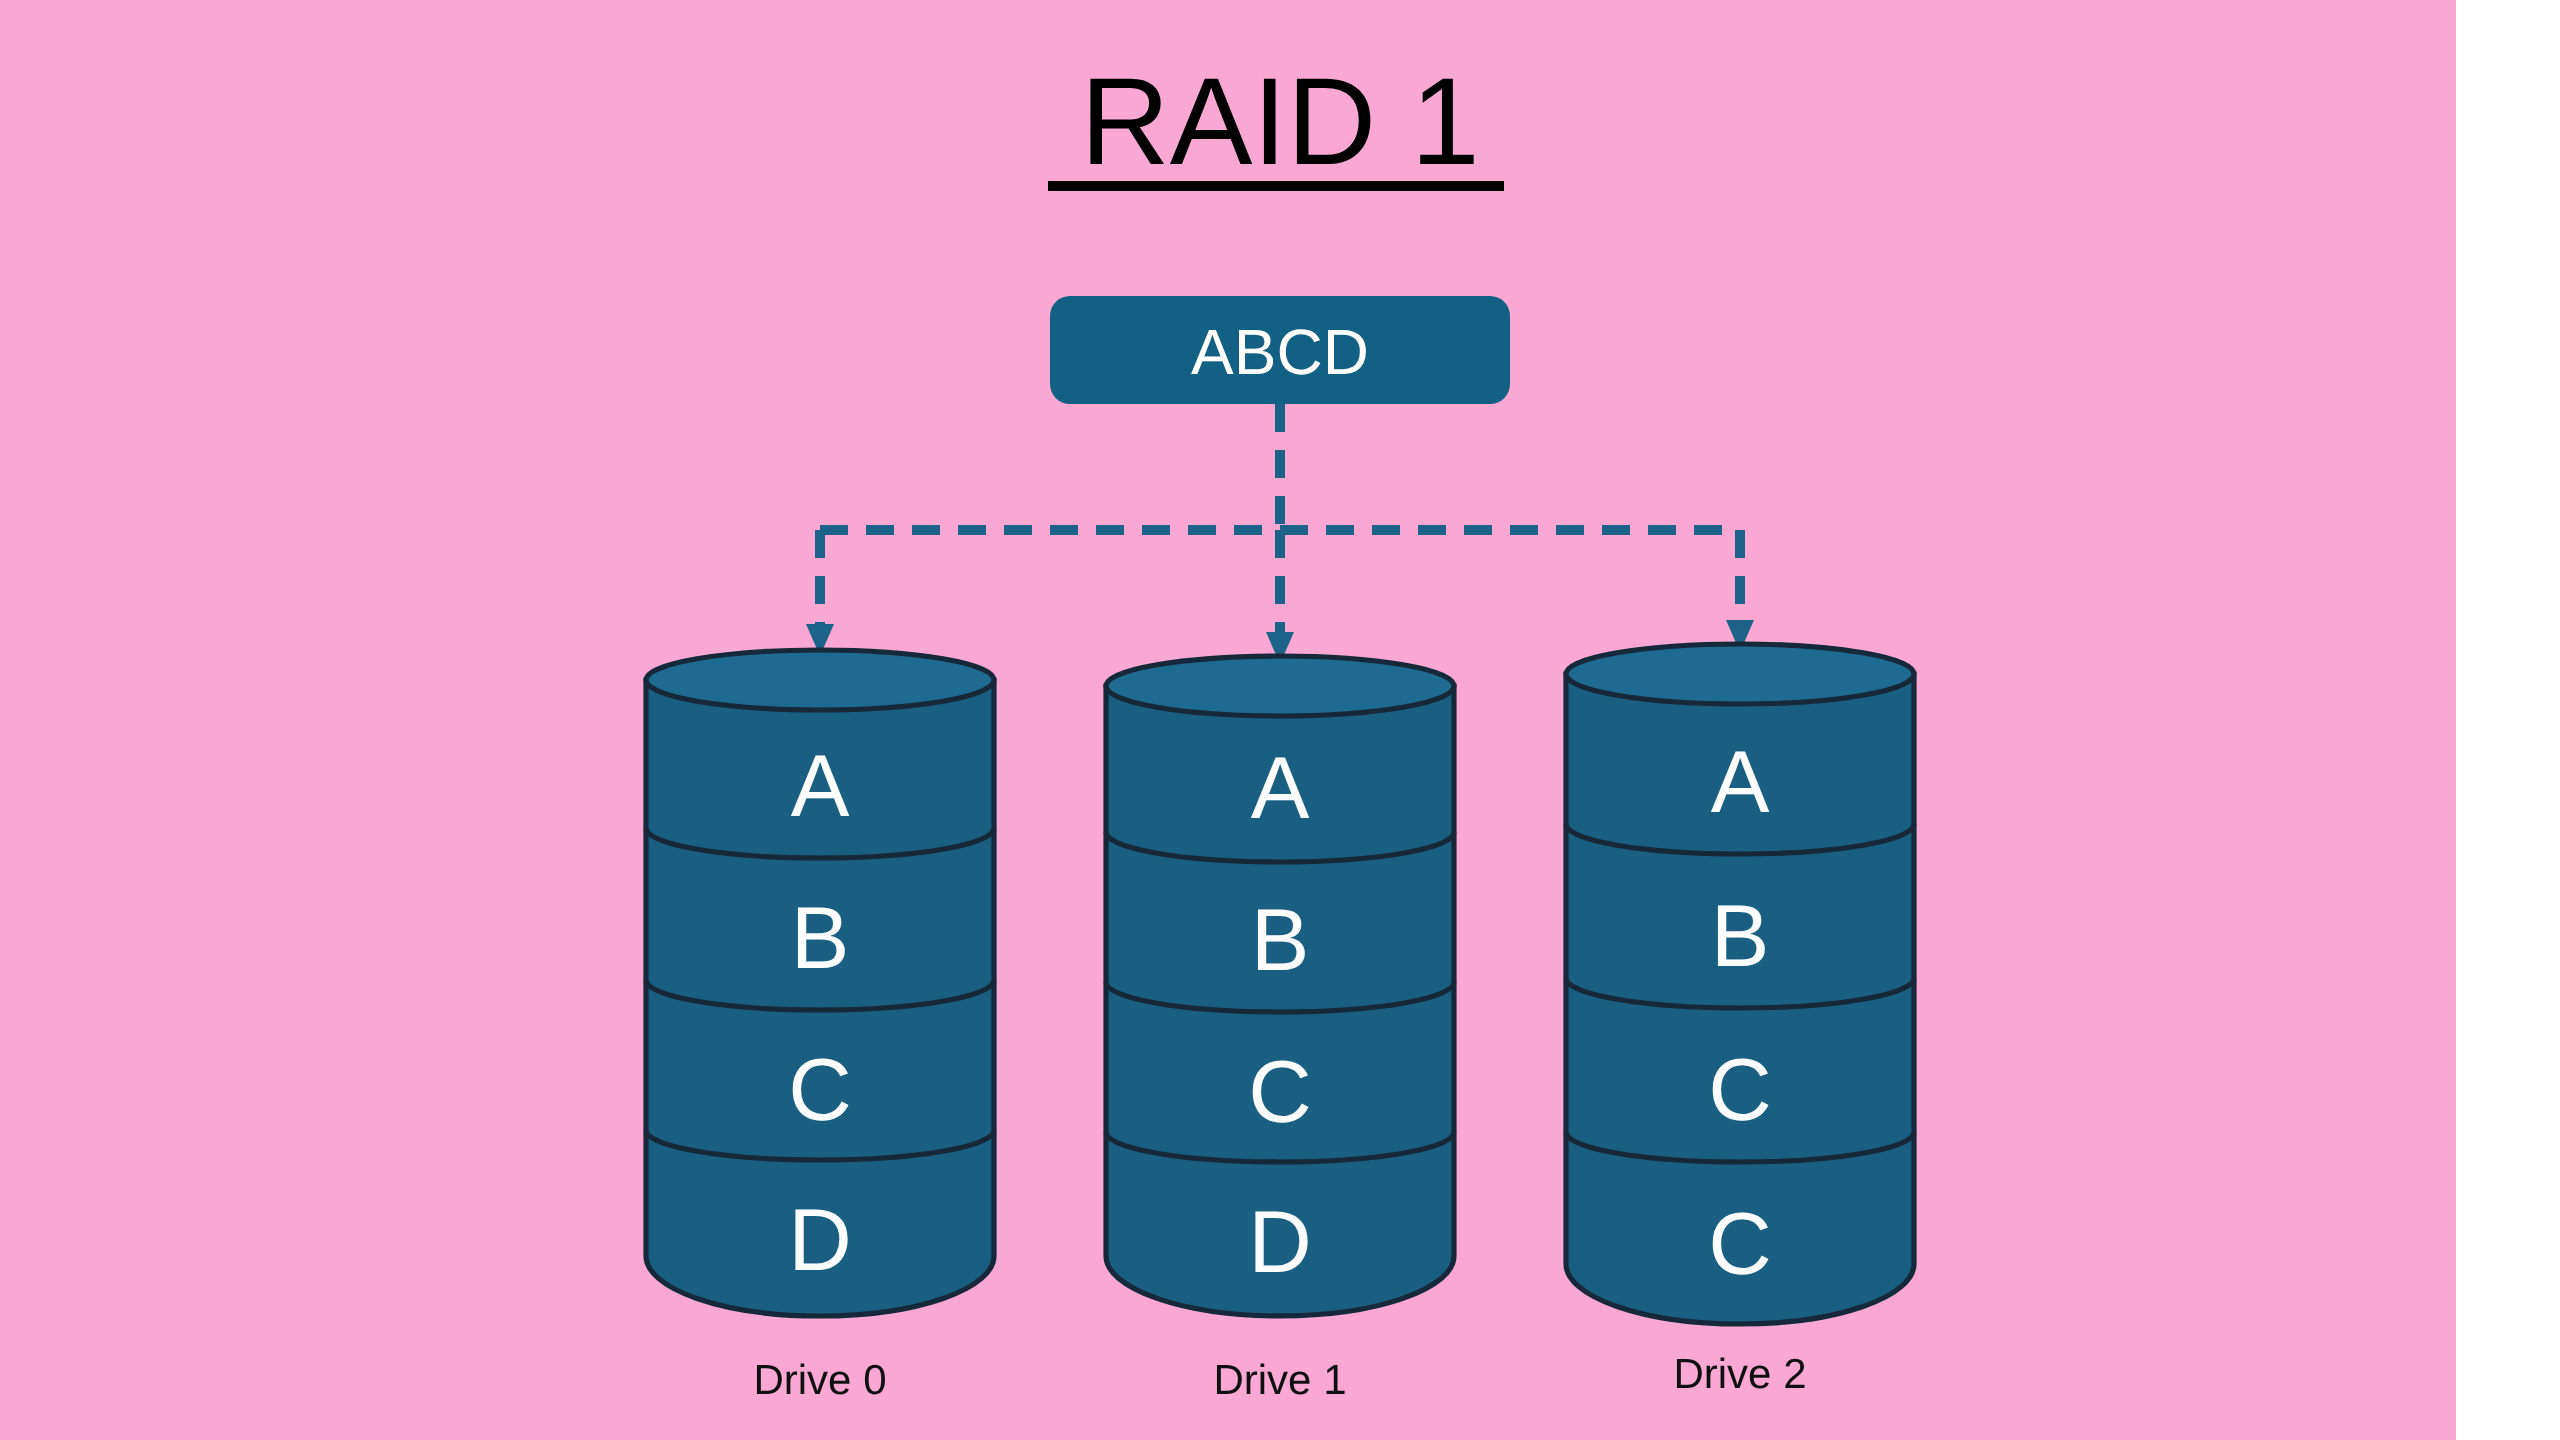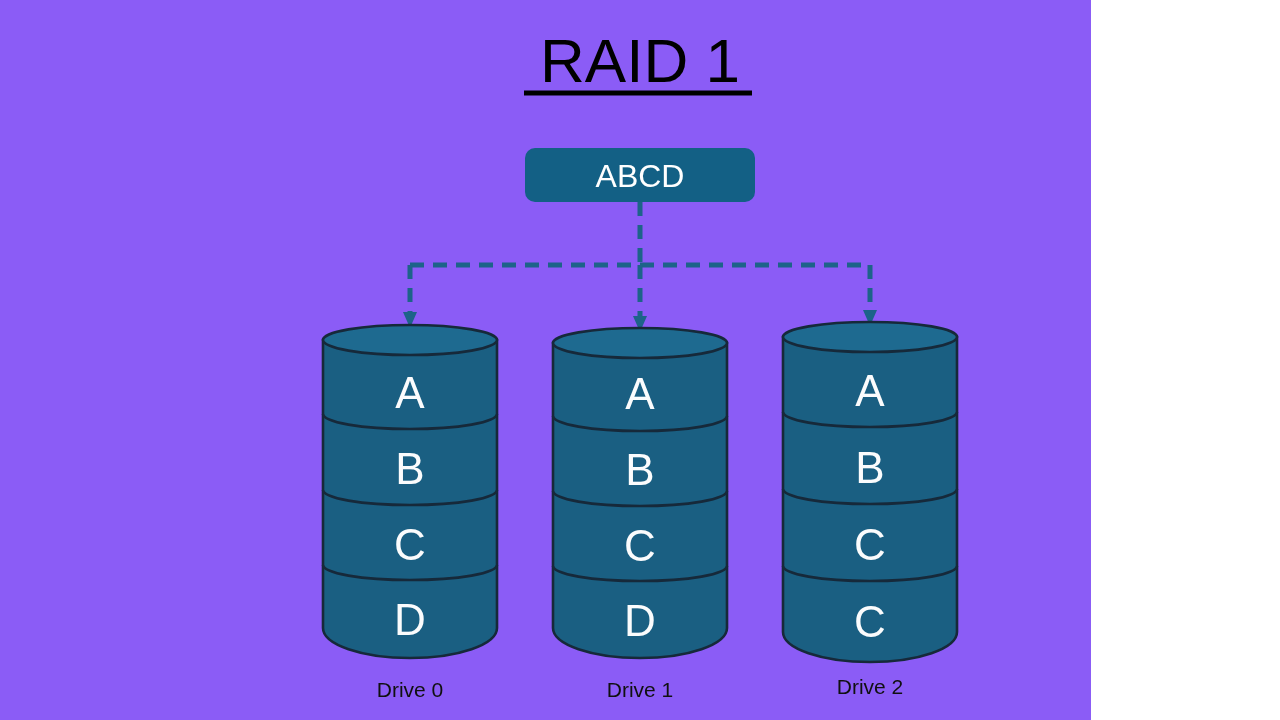--- a/index.html
+++ b/index.html
@@ -5,23 +5,23 @@
   html, body {
     margin: 0;
     padding: 0;
     background: #ffffff;
   }
   body {
     font-family: "Liberation Sans", sans-serif;
   }
   #canvas {
     position: relative;
-    width: 1091px;
+    width: 1228px;
     height: 720px;
-    background: #8b5cf6;
+    background: #f9a8d4;
     overflow: hidden;
     text-decoration: underline;
   }
   #diagram-svg {
     position: absolute;
     left: 0;
     top: 0;
     width: 1280px;
     height: 720px;
   }

